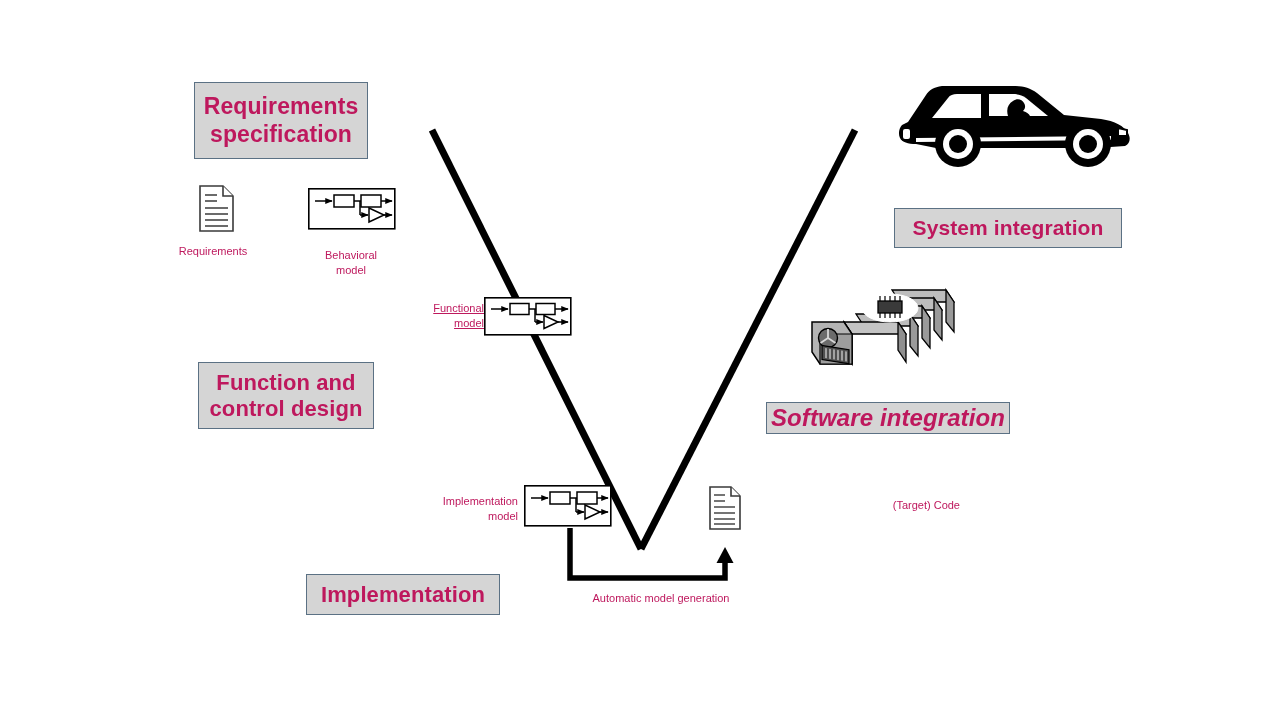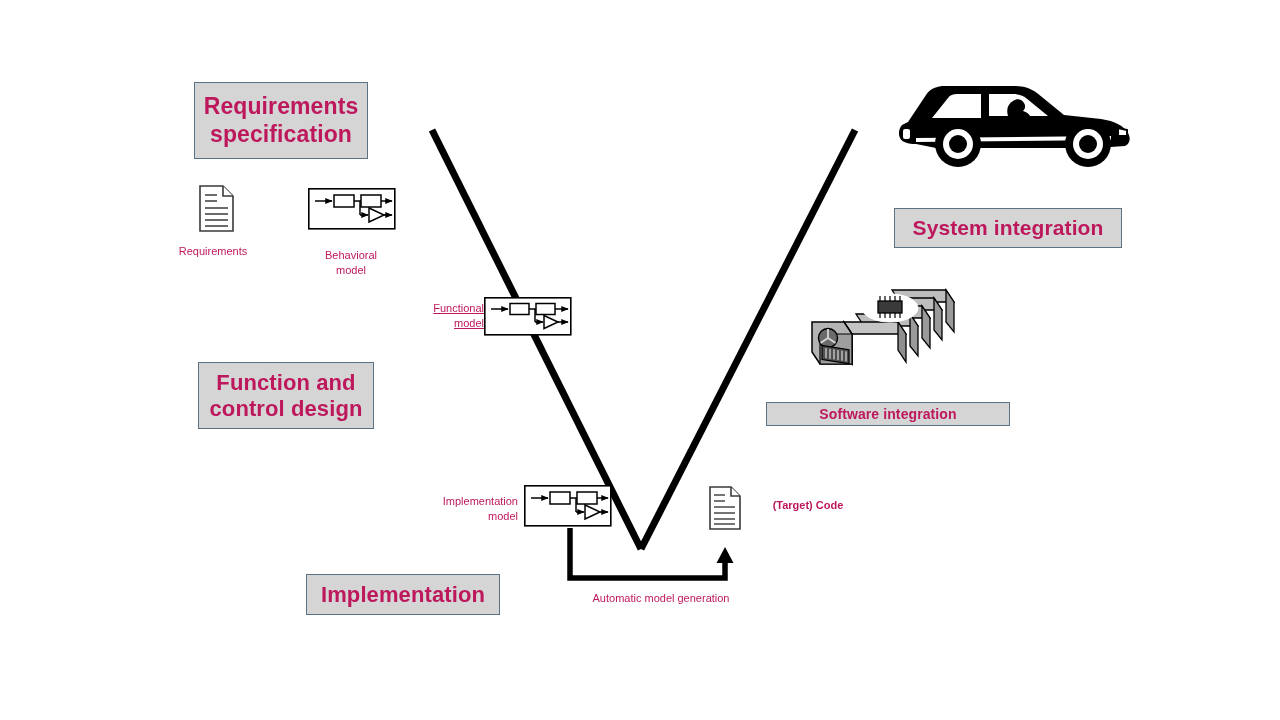--- a/index.html
+++ b/index.html
@@ -53,38 +53,39 @@
     width: 194px; height: 41px;
     font-size: 22px;
   }
   #box-system-integration {
     left: 894px; top: 208px;
     width: 228px; height: 40px;
     font-size: 21px;
   }
   #box-software-integration {
     left: 766px; top: 402px;
-    width: 244px; height: 24px;
-    font-size: 14px;
+    width: 244px; height: 32px;
+    font-size: 24px;
+    font-style: italic;
   }
 
   
   .caption {
     position: absolute;
     color: #be185d;
     font-size: 11px;
     line-height: 1.35;
     text-align: center;
     white-space: pre-line;
   }
   #cap-requirements { left: 148px; top: 244px; width: 130px; }
   #cap-behavioral   { left: 288px; top: 248px; width: 126px; }
   #cap-functional   { left: 358px; top: 301px; width: 126px; text-align: right; text-decoration: underline; }
   #cap-implementation { left: 338px; top: 494px; width: 180px; text-align: right; }
-  #cap-target-code  { left: 728px; top: 498px; width: 160px; text-align: center; font-weight: bold; }
+  #cap-target-code  { left: 800px; top: 498px; width: 160px; text-align: right; }
   #cap-autocodegen  { left: 556px; top: 591px; width: 210px; text-align: center; }
 </style>
 </head>
 <body>
 
 <svg id="canvas" viewBox="0 0 1280 720">
   <defs>
 
     <marker id="bdArrow" viewBox="0 0 10 10" refX="9" refY="5" markerWidth="5" markerHeight="5" orient="auto-start-reverse">
       <path d="M 0 1 L 10 5 L 0 9 z" fill="#000"></path>

